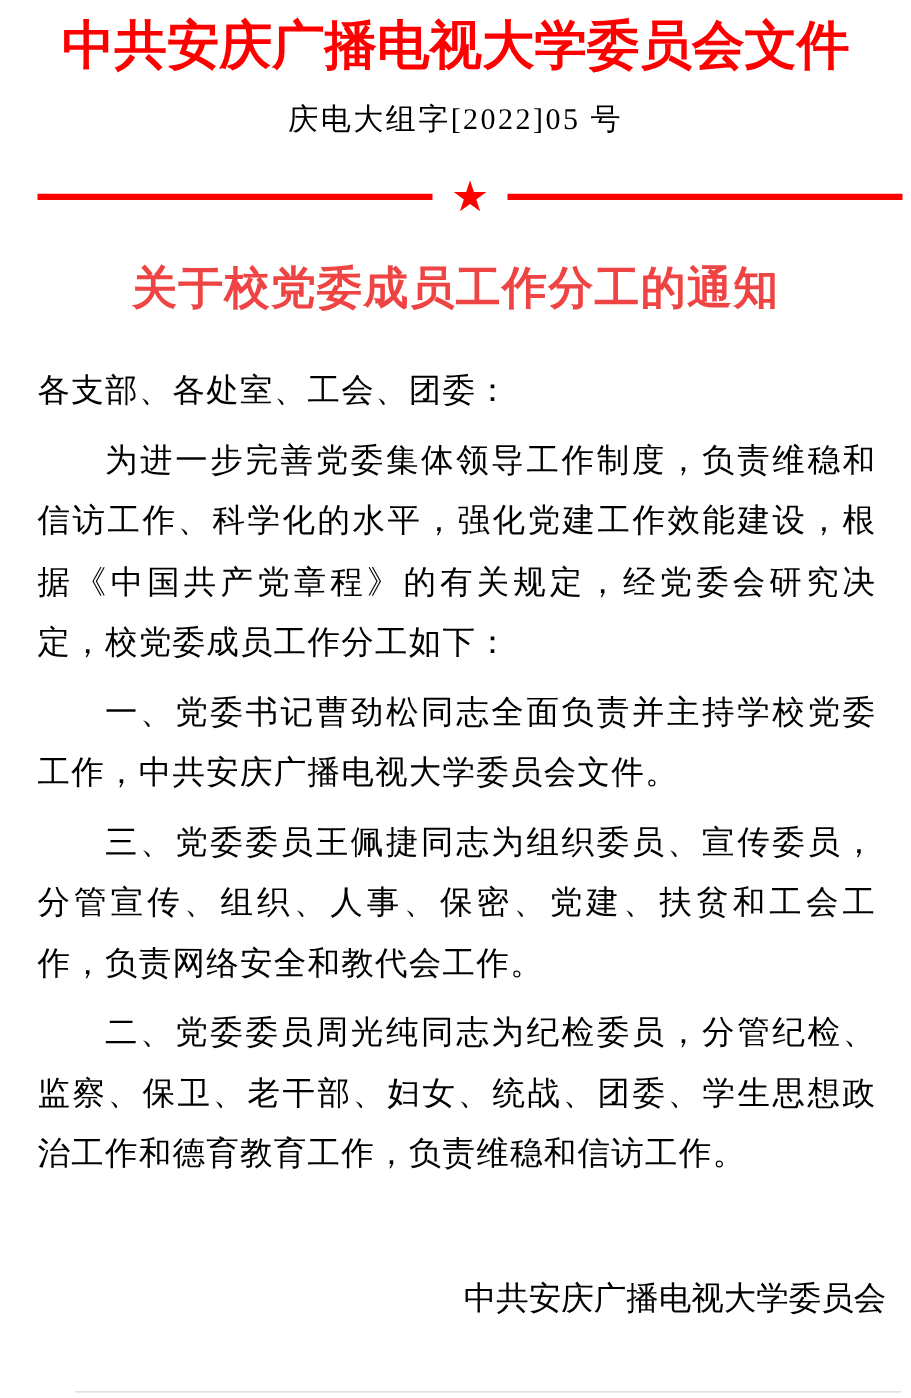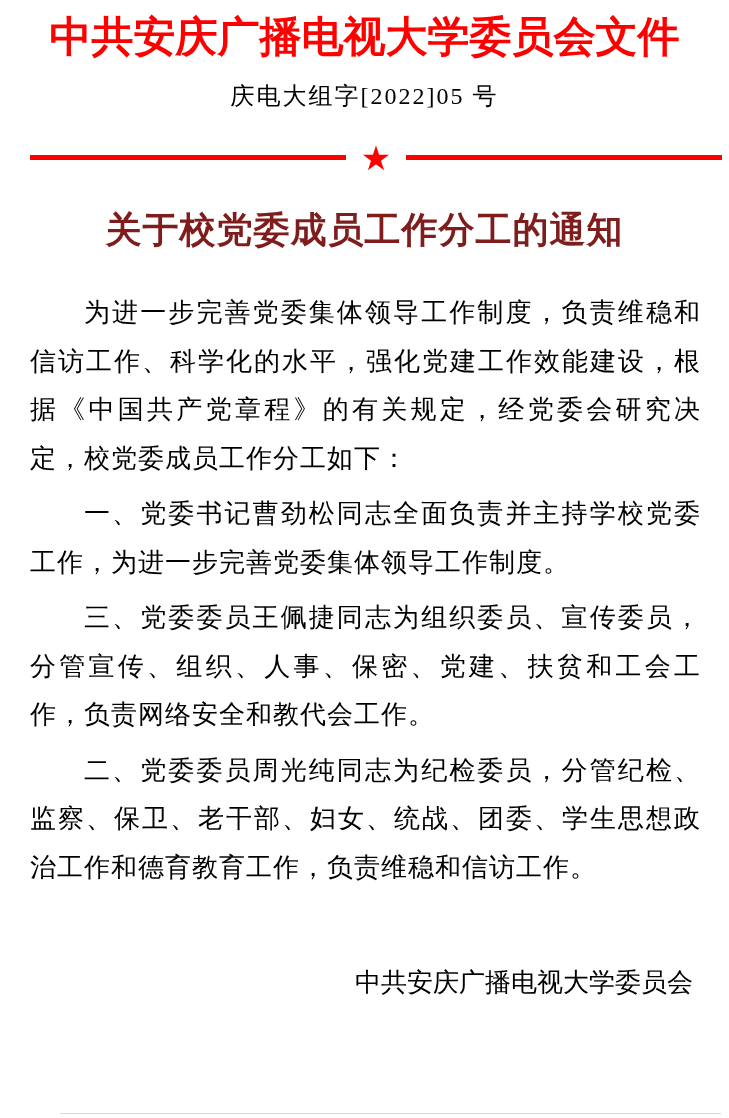--- a/index.html
+++ b/index.html
@@ -53,38 +53,38 @@
     font-family: "DejaVu Sans", sans-serif;
     transform: translateY(1px);
   }
   .doc-title {
     margin-top: 35px;
     text-align: center;
     font-size: 36px;
     line-height: 42px;
     font-weight: bold;
     letter-spacing: 1px;
-    color: #7f1d1d;
+    color: #ef4444;
     font-family: "Liberation Sans", "DejaVu Sans", sans-serif;
     white-space: nowrap;
   }
   .body-block {
     margin-top: 38px;
     padding: 0 28px 0 30px;
     font-size: 26px;
     line-height: 48.5px;
     letter-spacing: 1px;
     text-align: justify;
     color: #000000;
   }
   .salutation { text-indent: 0; }
   .para { text-indent: 54px; margin-top: 7px; }
   .signature-block {
     margin-top: 66px;
-    padding-right: 36px;
+    padding-right: 20px;
     text-align: right;
     font-size: 26px;
     line-height: 50px;
     color: #000000;
   }
   .signature-date {
     padding-right: 26px;
     letter-spacing: 1px;
   }
   .bottom-rule {
@@ -107,22 +107,23 @@
 
   <div class="red-rule">
     <div class="seg"></div>
     <div class="star">★</div>
     <div class="seg"></div>
   </div>
 
   <div class="doc-title">关于校党委成员工作分工的通知</div>
 
   <div class="body-block">
+    <div class="salutation">各支部、各处室、工会、团委：</div>
     <div class="para">为进一步完善党委集体领导工作制度，负责维稳和信访工作、科学化的水平，强化党建工作效能建设，根据《中国共产党章程》的有关规定，经党委会研究决定，校党委成员工作分工如下：</div>
-    <div class="para">一、党委书记曹劲松同志全面负责并主持学校党委工作，为进一步完善党委集体领导工作制度。</div>
+    <div class="para">一、党委书记曹劲松同志全面负责并主持学校党委工作，中共安庆广播电视大学委员会文件。</div>
     <div class="para">三、党委委员王佩捷同志为组织委员、宣传委员，分管宣传、组织、人事、保密、党建、扶贫和工会工作，负责网络安全和教代会工作。</div>
     <div class="para">二、党委委员周光纯同志为纪检委员，分管纪检、监察、保卫、老干部、妇女、统战、团委、学生思想政治工作和德育教育工作，负责维稳和信访工作。</div>
   </div>
 
   <div class="signature-block">
     <div class="signature-org">中共安庆广播电视大学委员会</div>
   </div>
 
   <div class="bottom-rule"></div>
 

